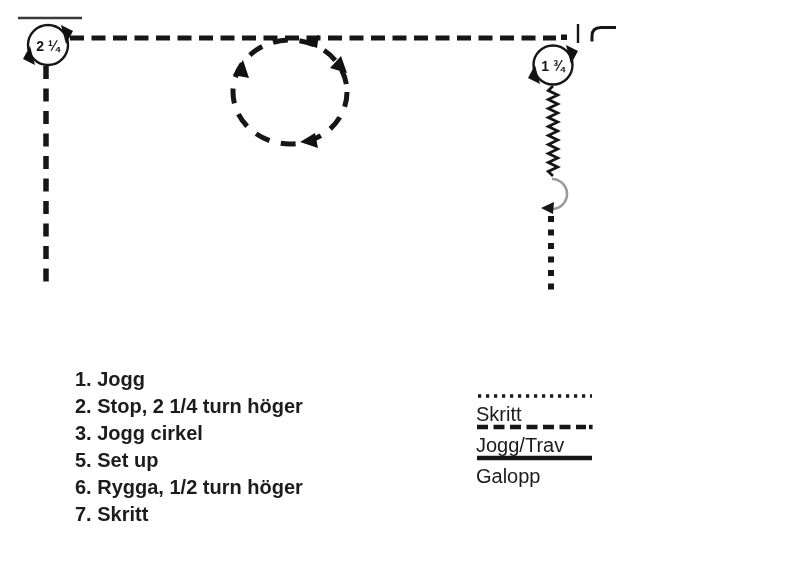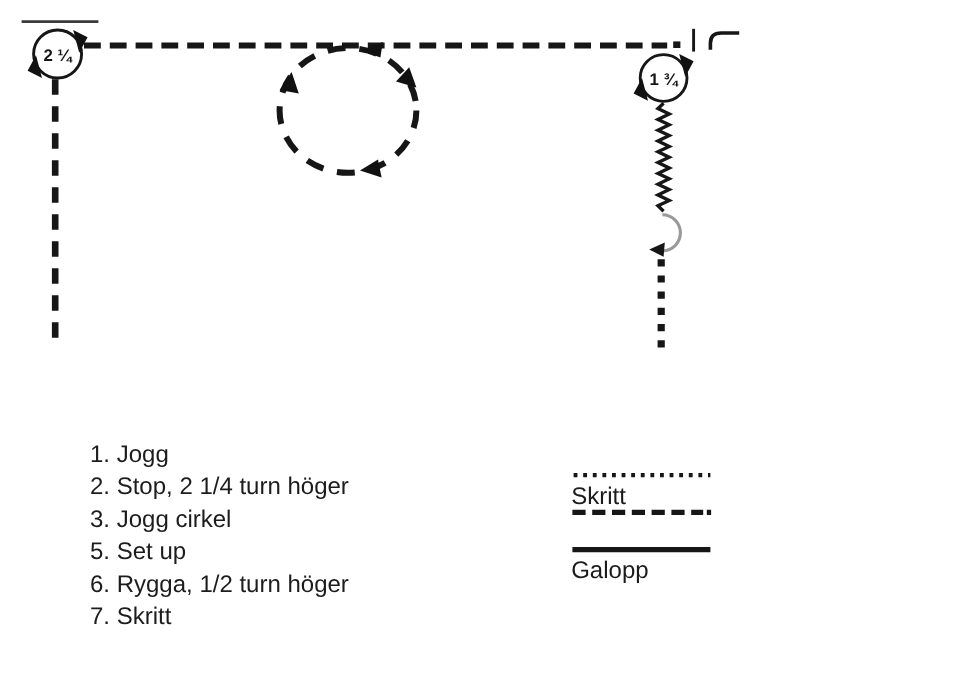--- a/index.html
+++ b/index.html
@@ -20,20 +20,21 @@
     fill: #161616;
   }
   .maneuver-list {
     position: absolute;
     left: 75px;
     top: 366px;
     font-size: 20px;
     line-height: 27px;
     color: #1c1c1c;
     white-space: nowrap;
+    font-weight: bold;
   }
   .legend {
     position: absolute;
     left: 476px;
     top: 389px;
   }
   .legend-row {
     display: flex;
     align-items: flex-start;
     height: 31px;
@@ -108,20 +109,21 @@
         <line x1="2" y1="7" x2="116" y2="7" stroke="#161616" stroke-width="3.6" stroke-dasharray="3.2 4.8"></line>
       </svg>
       <span class="legend-label">Skritt</span>
     </div>
 
     <div class="legend-row">
       <svg class="legend-sample" viewBox="0 0 118 14">
         <line x1="1" y1="7" x2="110" y2="7" stroke="#161616" stroke-width="4.5" stroke-dasharray="11 5.5"></line>
         <rect x="113" y="4.8" width="3.6" height="4.4" fill="#161616"></rect>
       </svg>
+      <span class="legend-label">Jogg/Trav</span>
     </div>
 
     <div class="legend-row">
       <svg class="legend-sample" viewBox="0 0 118 14">
         <line x1="1" y1="7" x2="116" y2="7" stroke="#161616" stroke-width="4.4"></line>
       </svg>
       <span class="legend-label">Galopp</span>
     </div>
 
 

